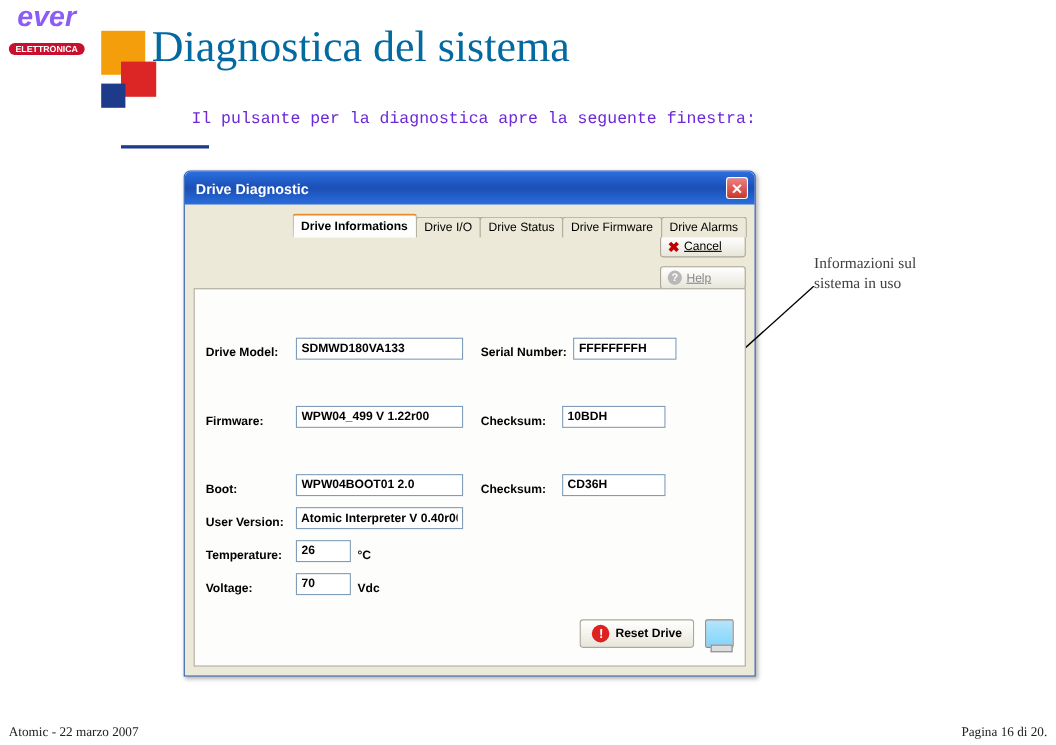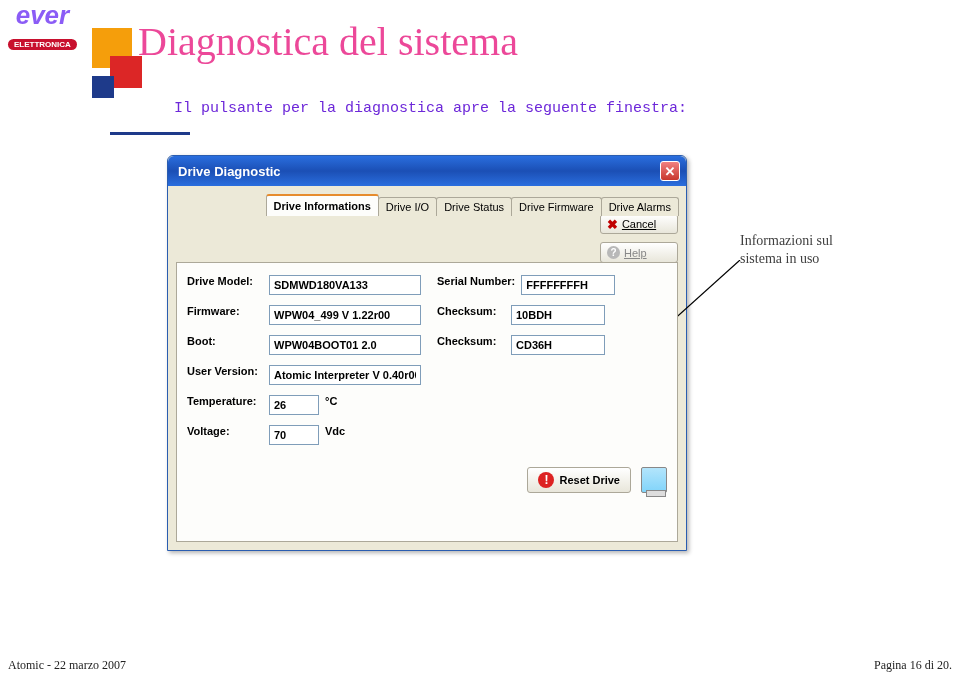--- a/index.html
+++ b/index.html
@@ -46,21 +46,21 @@
   .deco .red { position:absolute; top:28px; left:18px; width:32px; height:32px; background:#dc2626; }
   .deco .navy { position:absolute; top:48px; left:0; width:22px; height:22px; background:#1e3a8a; }
   .deco .line { position:absolute; top:104px; left:18px; width:80px; height:3px; background:#1e3a8a; }
 
   .heading {
     position: absolute;
     top: 18px;
     left: 138px;
     font-family: "Times New Roman", serif;
     font-size: 40px;
-    color: #ec4899;
+    color: #0369a1;
     font-weight: normal;
   }
   .subheading {
     position: absolute;
     top: 100px;
     left: 174px;
     font-family: Liberation Mono, monospace;
     font-size: 15px;
     color: #6d28d9;
   }
@@ -159,36 +159,36 @@
   .btn.disabled { color: #888; }
   .btn .x-icon { color: #c00000; font-weight: bold; font-size: 13px; line-height: 11px; }
   .btn .q-icon {
     width: 13px; height: 13px; border-radius: 50%;
     background: #b8b8b8; color: #fff; font-size: 10px;
     display:flex; align-items:center; justify-content:center;
     font-weight: bold;
   }
   .form-row {
     display: flex;
-    align-items: flex-start;
+    align-items: flex-end;
     margin-bottom: 10px;
     gap: 6px;
   }
   .form-row label { font-weight: bold; font-size: 11px; min-width: 76px; }
   .form-row input {
     font-family: inherit;
     font-size: 11px;
     font-weight: bold;
     background: #fff;
     border: 1px solid #7f9db9;
     padding: 2px 4px;
     height: 20px;
   }
   .in-lg { width: 152px; }
-  .in-md { width: 94px; }
+  .in-md { width: 94px; margin-top: 32px; }
   .in-sm { width: 50px; }
   .form-row .sublabel { font-weight: bold; min-width: 68px; margin-left: 10px; }
   .unit { font-weight: bold; font-size: 11px; }
 
   .dialog-footer {
     display: flex;
     justify-content: flex-end;
     align-items: center;
     gap: 10px;
     padding-top: 12px;

